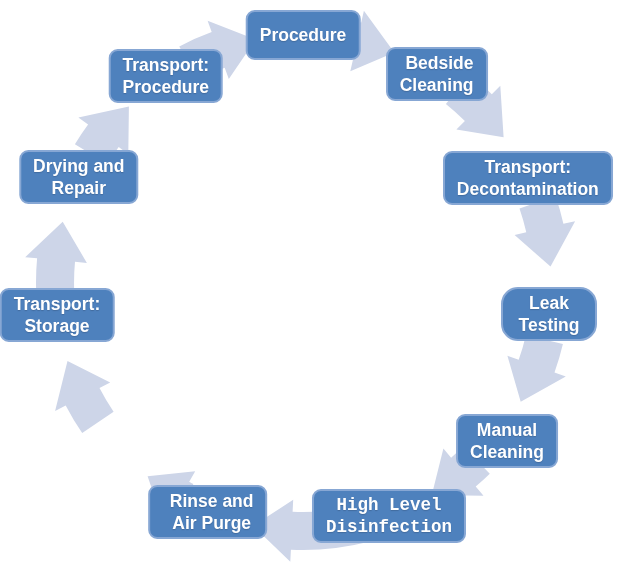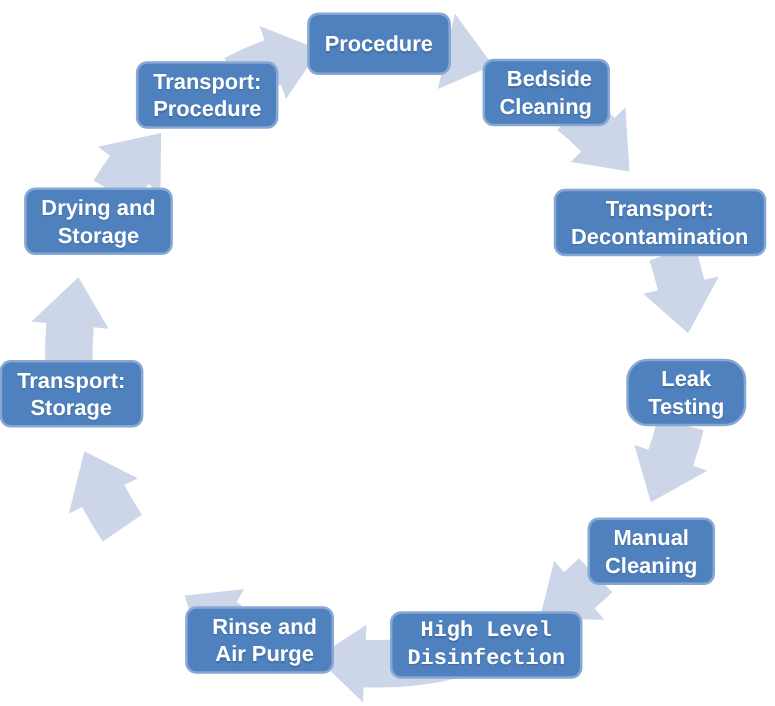--- a/index.html
+++ b/index.html
@@ -62,25 +62,25 @@
       <path d="M 179.3 46.4 A 267 267 0 0 1 211.7 32.1 L 207.6 20.8 L 255.7 39.6 L 228.8 79.1 L 224.7 67.8 A 229 229 0 0 0 196.9 80.1 Z" fill="#CDD5E8"></path>
     </svg>
 
 <div class="node" style="left: 303px; top: 35px;">Procedure</div>
     <div class="node" style="left: 436.6px; top: 74.1px; text-align: right;">Bedside
 Cleaning</div>
     <div class="node" style="left: 527.8px; top: 178.2px;">Transport:
 Decontamination</div>
     <div class="node" style="left: 549px; top: 314.1px; border-radius: 17px;">Leak
 Testing</div>
-    <div class="node" style="left: 521px; top: 441.1px;">Manual
+    <div class="node" style="left: 507px; top: 441.1px;">Manual
 Cleaning</div>
     <div class="node" style="left: 389px; top: 515.6px; font-family: Liberation Mono, monospace;">High Level
 Disinfection</div>
     <div class="node" style="left: 207.7px; top: 512px; padding-left: 20px;">Rinse and
 Air Purge</div>
     <div class="node" style="left: 57px; top: 314.5px;">Transport:
 Storage</div>
     <div class="node" style="left: 78.8px; top: 177px;">Drying and
-Storage</div>
+Repair</div>
     <div class="node" style="left: 165.8px; top: 76.4px;">Transport:
 Procedure</div>
   </div>
 
 </body></html>

